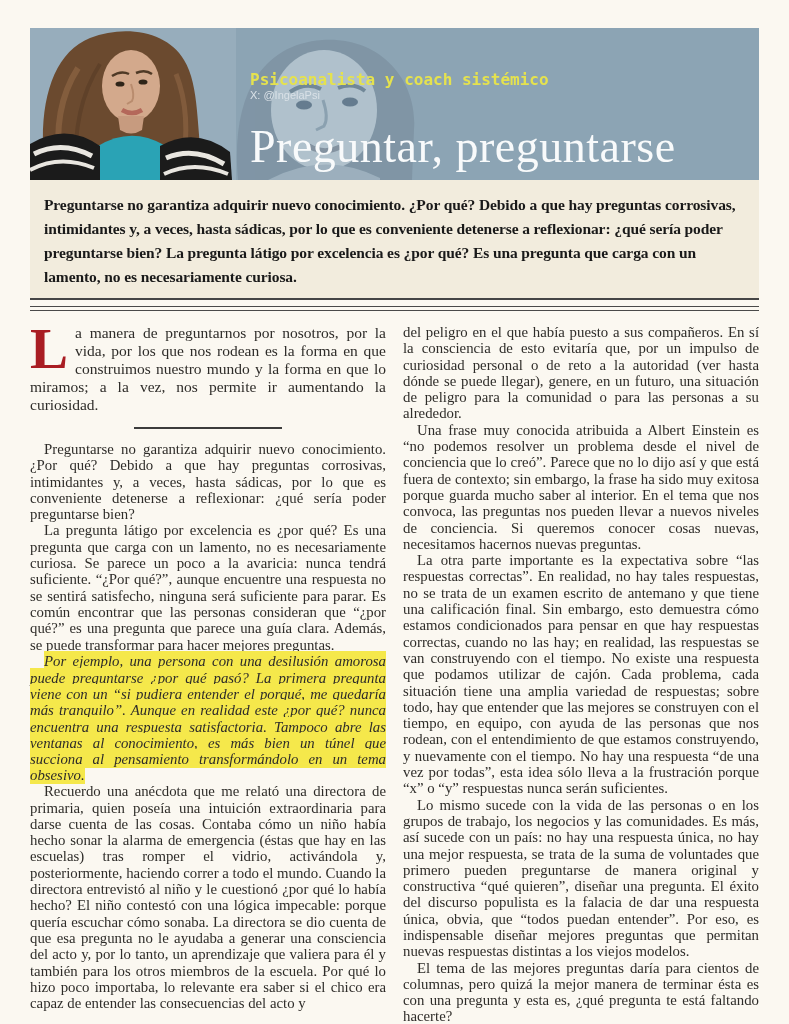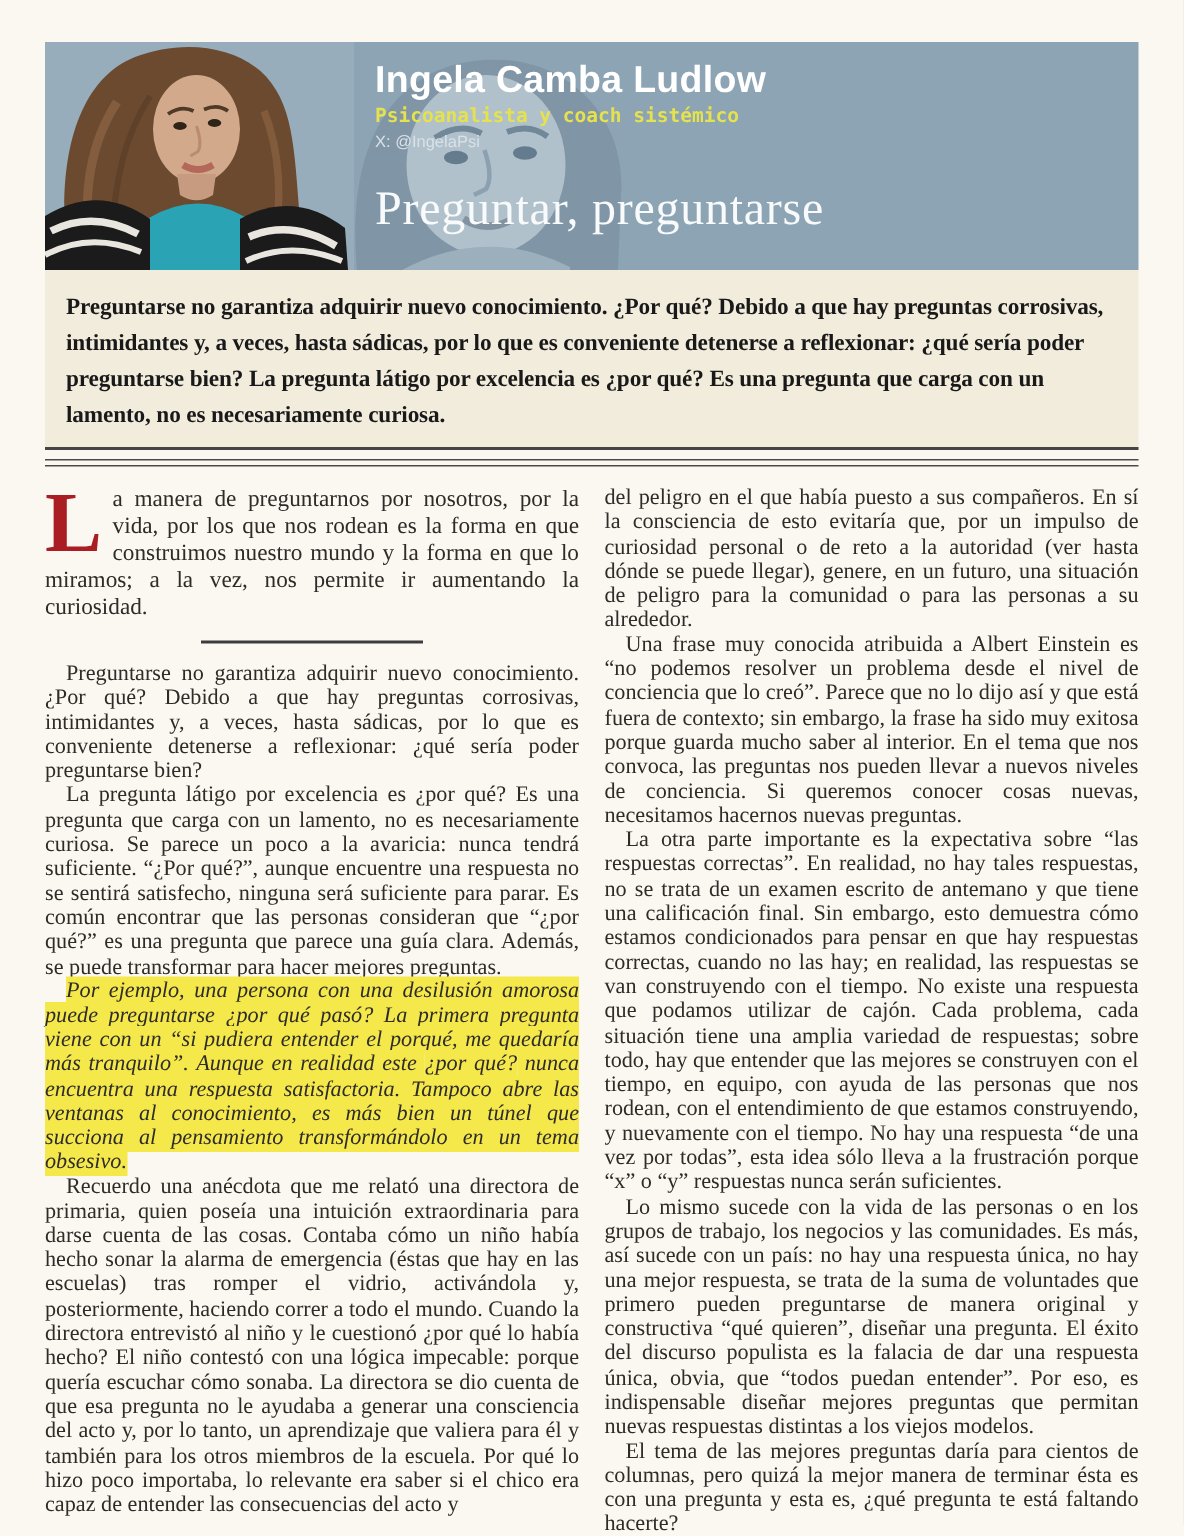--- a/index.html
+++ b/index.html
@@ -17,30 +17,30 @@
   .photo{ position:absolute; left:0; top:0; }
   .head-text{ position:absolute; left:220px; top:0; width:500px; height:100%; }
   .author{
     position:absolute; left:0; top:11px;
     font-family:"Liberation Sans", sans-serif; font-weight:700;
     font-size:25px; color:#ffffff; letter-spacing:.2px; white-space:nowrap;
   }
   .role{
     position:absolute; left:0; top:42px;
     font-family:"DejaVu Sans Mono", monospace; font-weight:700;
-    font-size:13px; color:#E5E24E; white-space:nowrap;
+    font-size:16px; color:#E5E24E; white-space:nowrap;
   }
   .handle{
     position:absolute; left:0; top:61px;
     font-family:"Liberation Sans", sans-serif; font-size:11px; color:#d9e1e7;
   }
   .headline{
     position:absolute; left:0; top:92px;
     font-family:"Liberation Serif", serif; font-weight:400;
-    font-size:32px; color:#f8fafb; letter-spacing:.5px; white-space:nowrap;
+    font-size:46px; color:#f8fafb; letter-spacing:.5px; white-space:nowrap;
   }
   
   .lead{
     position:absolute; left:30px; top:180px; width:729px;
     background:#F2ECDD; padding:13px 14px 9px 14px;
     border-bottom:2px solid #454545;
   }
   .lead p{
     font-family:"Liberation Serif", serif; font-weight:700;
     font-size:15.5px; line-height:24px; color:#191919; letter-spacing:-.1px;
@@ -118,21 +118,20 @@
         <path d="M0,152 L0,116 Q36,94 70,118 L70,152 Z" fill="#1B1B1B"></path>
         <path d="M130,152 L130,118 Q166,98 200,124 L202,152 Z" fill="#1B1B1B"></path>
         <path d="M4,126 q28,-14 58,2" stroke="#E9E6E0" stroke-width="5" fill="none"></path>
         <path d="M0,142 q30,-16 64,-2" stroke="#E9E6E0" stroke-width="4" fill="none"></path>
         <path d="M136,130 q28,-12 58,6" stroke="#E9E6E0" stroke-width="5" fill="none"></path>
         <path d="M134,146 q30,-14 64,0" stroke="#E9E6E0" stroke-width="4" fill="none"></path>
       </g>
     </svg>
 
     <div class="head-text">
-      <div class="author">Ingela Camba Ludlow</div>
       <div class="role" style="color: rgb(229, 226, 78);">Psicoanalista y coach sistémico</div>
       <div class="handle">X: @IngelaPsi</div>
       <h1 class="headline">Preguntar, preguntarse</h1>
     </div>
   </header>
 
   <section class="lead" style="background-color: rgb(242, 236, 221);">
     <p>Preguntarse no garantiza adquirir nuevo conocimiento. ¿Por qué? Debido a que hay preguntas corrosivas, intimidantes y, a veces, hasta sádicas, por lo que es conveniente detenerse a reflexionar: ¿qué sería poder preguntarse bien? La pregunta látigo por excelencia es ¿por qué? Es una pregunta que carga con un lamento, no es necesariamente curiosa.</p>
   </section>
 

